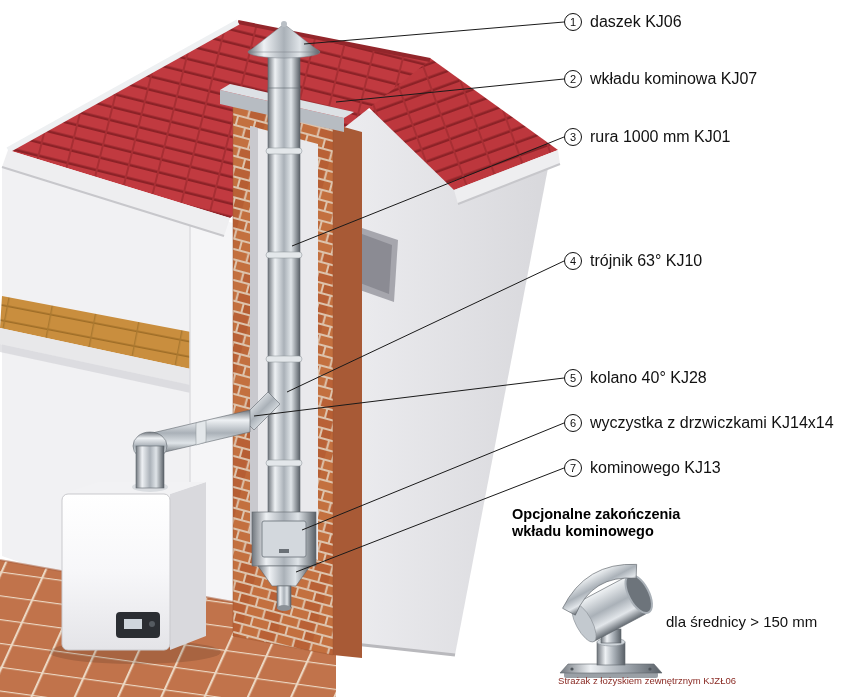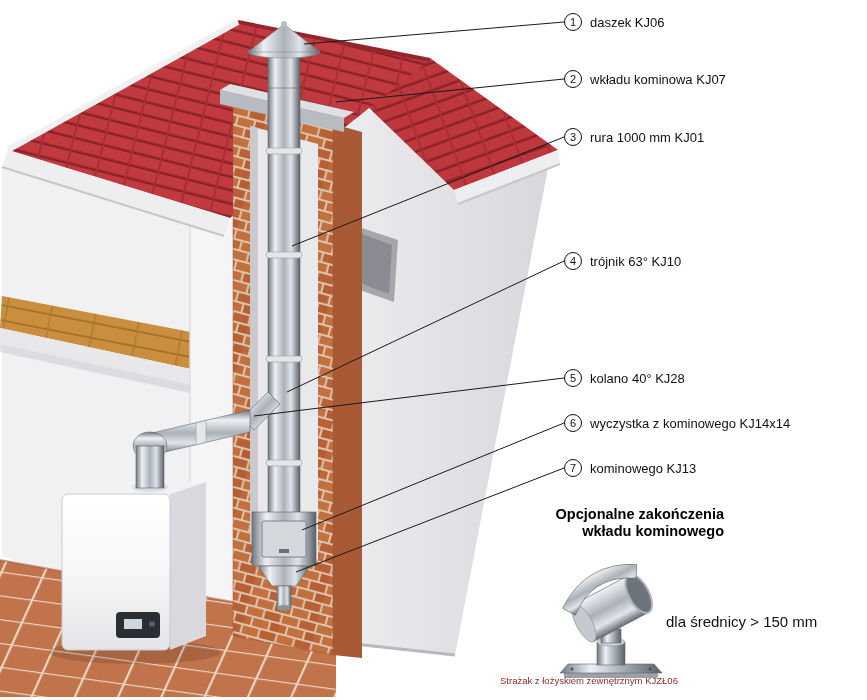--- a/index.html
+++ b/index.html
@@ -6,26 +6,26 @@
   *{margin:0;padding:0;box-sizing:border-box}
   html,body{background:#fff}
   body{width:867px;height:700px;position:relative;overflow:hidden;
        font-family:"Liberation Sans",sans-serif;color:#111}
   .stage{position:absolute;inset:0}
   svg.house{position:absolute;left:0;top:0}
   .callout{position:absolute;left:564px;display:flex;align-items:center;gap:8px;white-space:nowrap}
   .num{width:18px;height:18px;border:1.4px solid #111;border-radius:50%;
        display:flex;align-items:center;justify-content:center;
        font-size:11px;line-height:1;background:#fff;flex:0 0 auto}
-  .lbl{font-size:13px}
-  .opt-title{position:absolute;left:512px;top:506px;width:212px;text-align:right;
+  .lbl{font-size:16px}
+  .opt-title{position:absolute;left:512px;top:506px;width:212px;text-align:left;
              font-weight:bold;font-size:14.5px;line-height:1.2;color:#000}
   .cowl{position:absolute;left:550px;top:542px}
   .opt-note{position:absolute;left:666px;top:613px;font-size:15px}
-  .opt-caption{position:absolute;left:500px;top:675px;width:236px;text-align:left;
+  .opt-caption{position:absolute;left:500px;top:675px;width:236px;text-align:right;
                font-size:9.5px;color:#8a2b24}
 </style>
 </head>
 <body>
 
 <div class="stage">
 
   <svg class="house" width="867" height="700" viewBox="0 0 867 700">
     <defs>
       <pattern id="tilesL" width="30" height="13" patternUnits="userSpaceOnUse" patternTransform="rotate(14)">
@@ -213,21 +213,21 @@
   <div class="callout" style="top:252px">
     <span class="num">4</span>
     <span class="lbl">trójnik 63° KJ10</span>
   </div>
   <div class="callout" style="top:369px">
     <span class="num">5</span>
     <span class="lbl">kolano 40° KJ28</span>
   </div>
   <div class="callout" style="top:414px">
     <span class="num">6</span>
-    <span class="lbl">wyczystka z kominowego KJ14x14</span>
+    <span class="lbl">wyczystka z drzwiczkami KJ14x14</span>
   </div>
   <div class="callout" style="top:459px">
     <span class="num">7</span>
     <span class="lbl">kominowego KJ13</span>
   </div>
 
   <div class="opt-title">
     <span>Opcjonalne zakończenia</span><br>
     <span>wkładu kominowego</span>
   </div>

